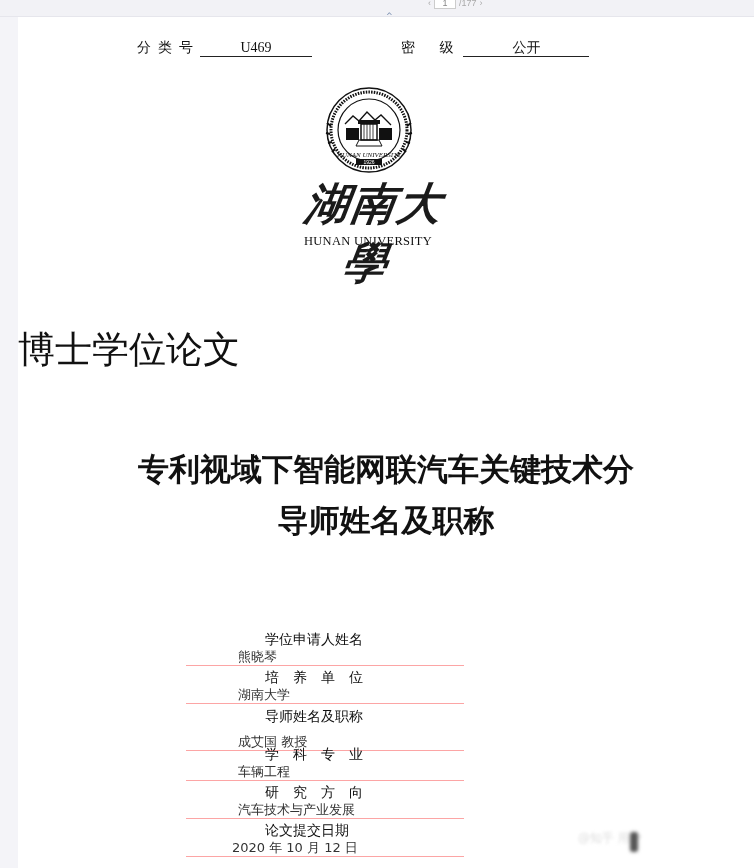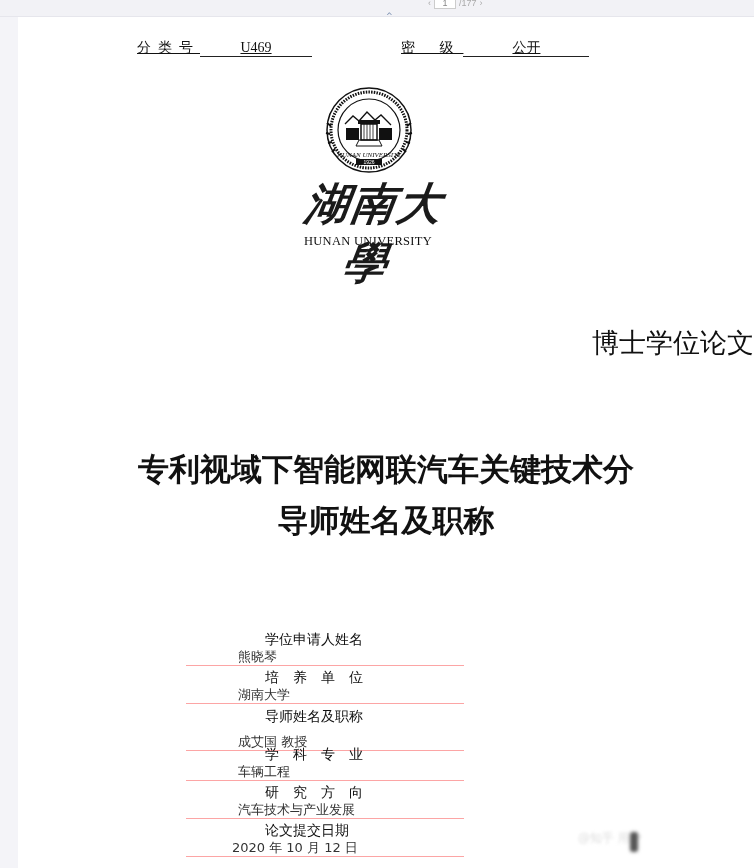--- a/index.html
+++ b/index.html
@@ -17,31 +17,31 @@
     position:absolute; left:428px; top:-3px; height:12px;
     font-family:"Liberation Sans", sans-serif; font-size:9px; color:#aaa;
     display:flex; align-items:center; gap:3px;
   }
   .pager .box { border:1px solid #ccc; width:20px; height:9px; line-height:9px; text-align:center; color:#888; background:#fff; }
   .page {
     position:absolute; left:18px; top:17px; width:736px; height:851px;
     background:#ffffff;
   }
   .caret { position:absolute; left:386px; top:12px; font-size:8px; color:#7a8fb0; font-family:"DejaVu Sans", sans-serif; }
-  .meta-row { position:absolute; top:22px; font-size:14px; display:flex; align-items:flex-end;text-decoration:underline; }
+  .meta-row { position:absolute; top:22px; font-size:14px; display:flex; align-items:flex-end; }
   .meta-label { font-family:"DejaVu Sans", sans-serif; letter-spacing:7px; }
   .meta-value { border-bottom:1px solid #222; display:inline-block; text-align:center; font-family:"Liberation Serif", serif; font-size:14px; line-height:16px; }
   .seal { position:absolute; left:321px; top:86px; width:96px; height:90px; }
   .callig {
     position:absolute; left:280px; top:176px; width:180px; text-align:center;
     font-family:"DejaVu Serif", serif; font-size:44px; font-style:italic; letter-spacing:2px;
     transform:skewX(-8deg); font-weight:bold; color:#1a1a1a;
   }
   .uni-en { position:absolute; left:290px; top:234px; width:156px; text-align:center; font-family:"Liberation Serif", serif; font-size:12.5px; letter-spacing:0.3px; }
-  .degree { position:absolute; left:0; width:736px; top:325px; text-align:right; font-family:"DejaVu Sans", sans-serif; font-size:27px; }
+  .degree { position:absolute; left:0; width:736px; top:325px; text-align:left; font-family:"DejaVu Sans", sans-serif; font-size:37px; }
   .title { position:absolute; left:80px; width:576px; text-align:center; font-family:"DejaVu Sans", sans-serif; font-weight:bold; font-size:31px; line-height:50px; }
   .info-row { position:absolute; left:168px; display:flex; align-items:center; font-size:14px;flex-direction:column; }
   .info-label { font-family:"DejaVu Sans", sans-serif; width:120px; white-space:nowrap; }
   .info-value { border-bottom:1px solid #fca5a5; width:278px; padding-left:52px; box-sizing:border-box; font-family:"DejaVu Sans", sans-serif; font-size:13px; color:#333; line-height:16px; }
   .watermark { position:absolute; left:578px; top:830px; width:170px; height:22px; color:#ddd; font-size:12px; font-family:"DejaVu Sans", sans-serif; filter:blur(1.5px); }
   .watermark .bar { position:absolute; left:52px; top:2px; width:8px; height:20px; background:#555; border-radius:3px; filter:blur(1px); }
 </style>
 </head>
 <body>
 

